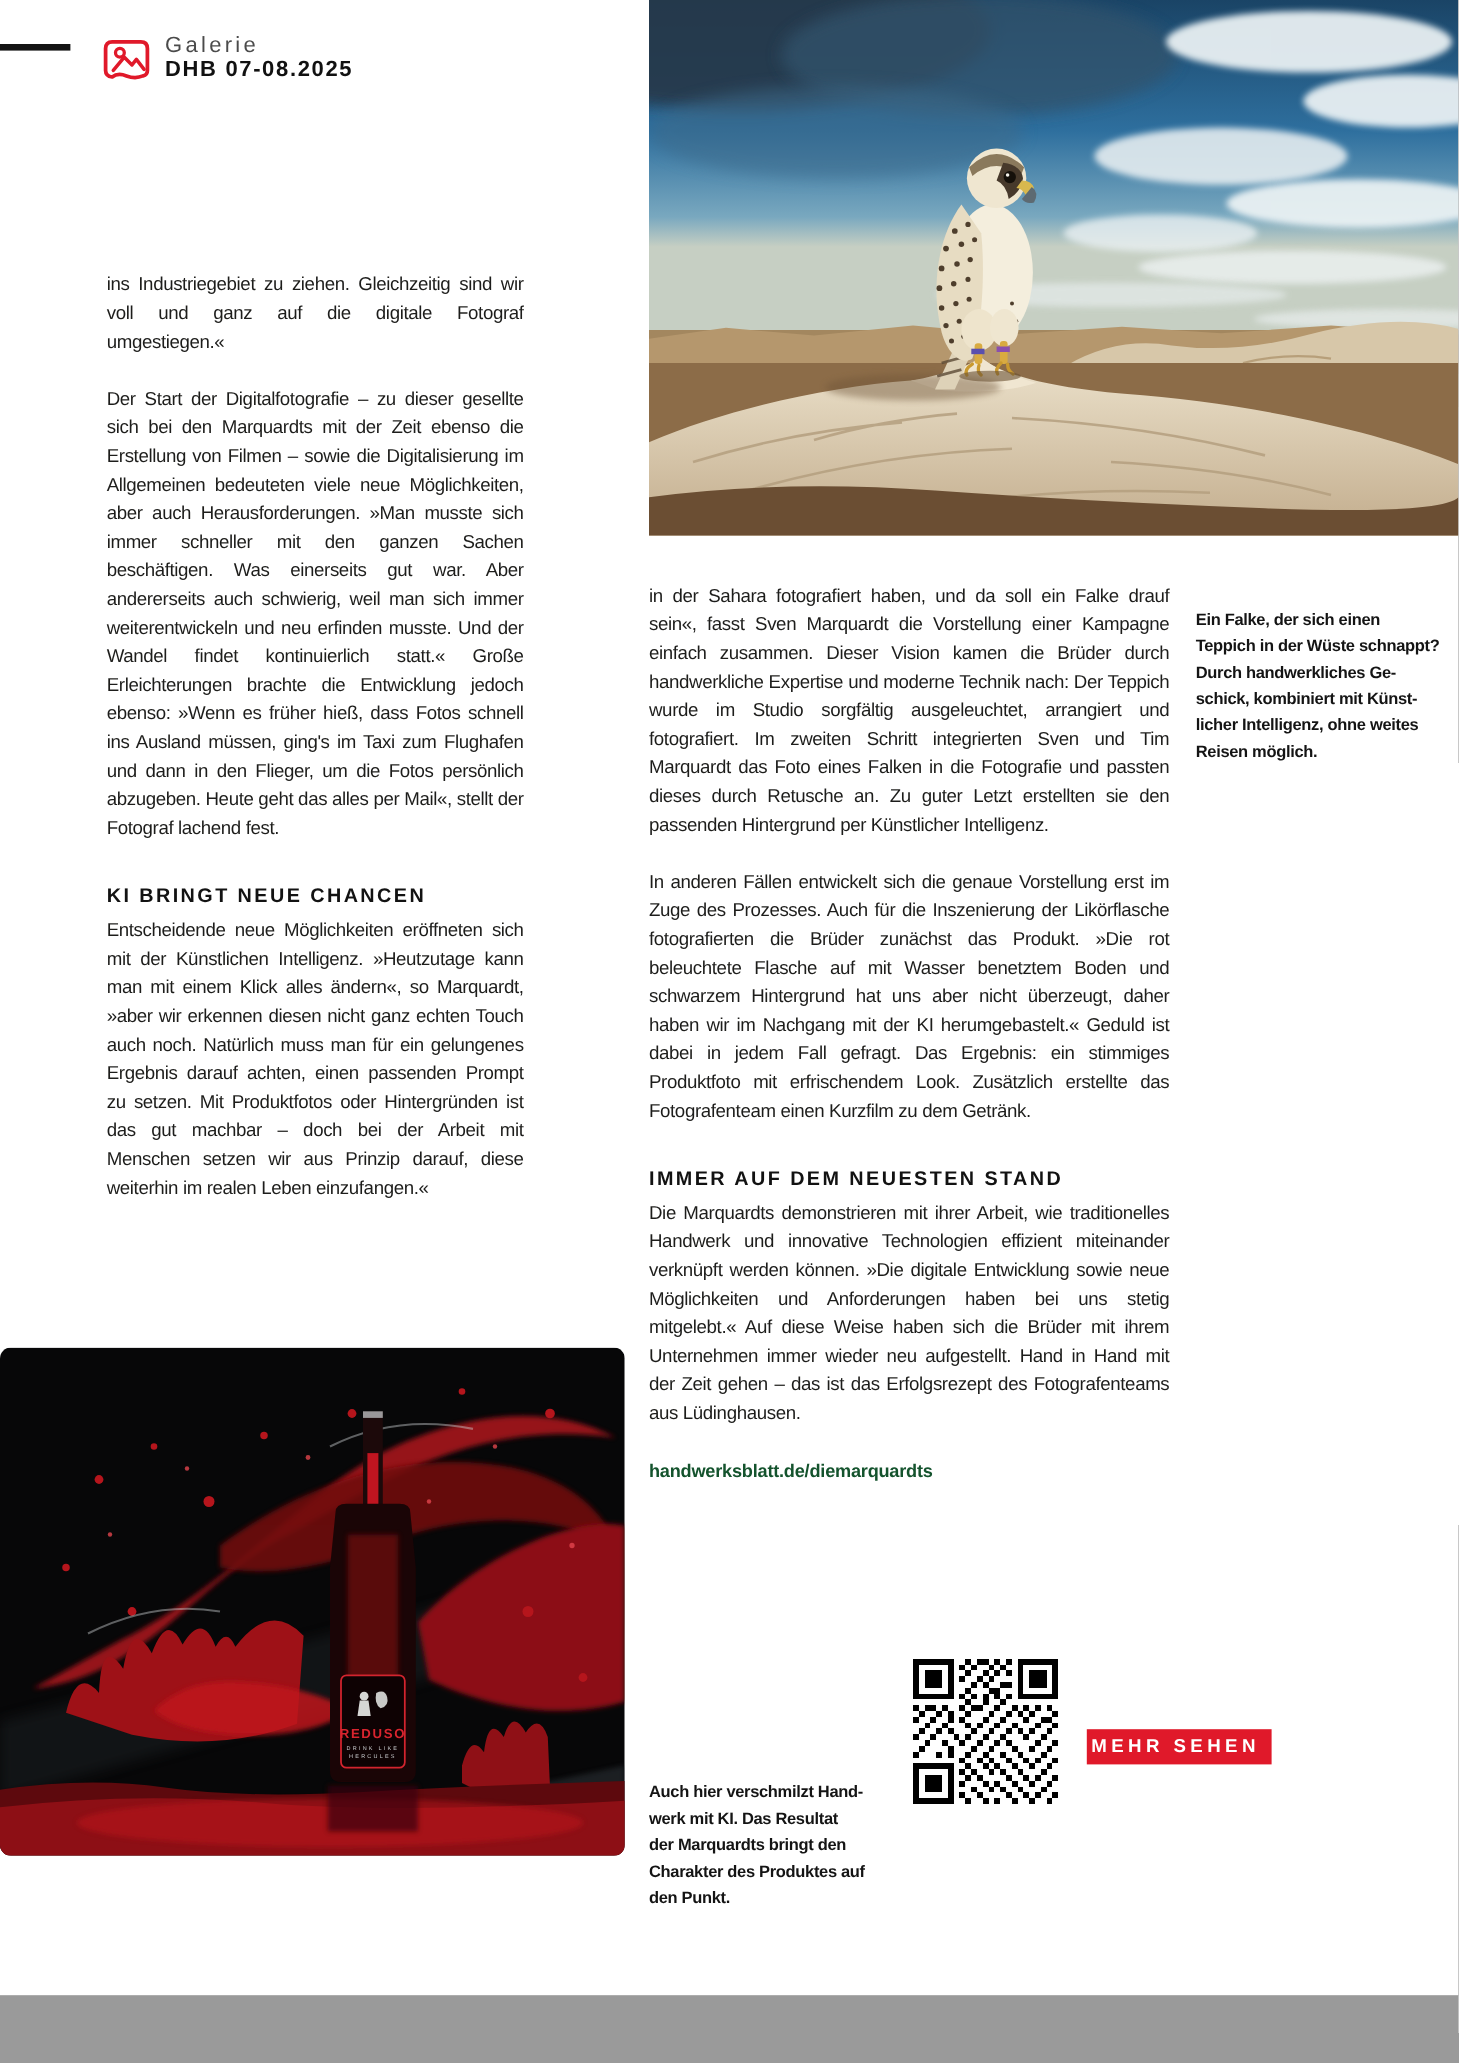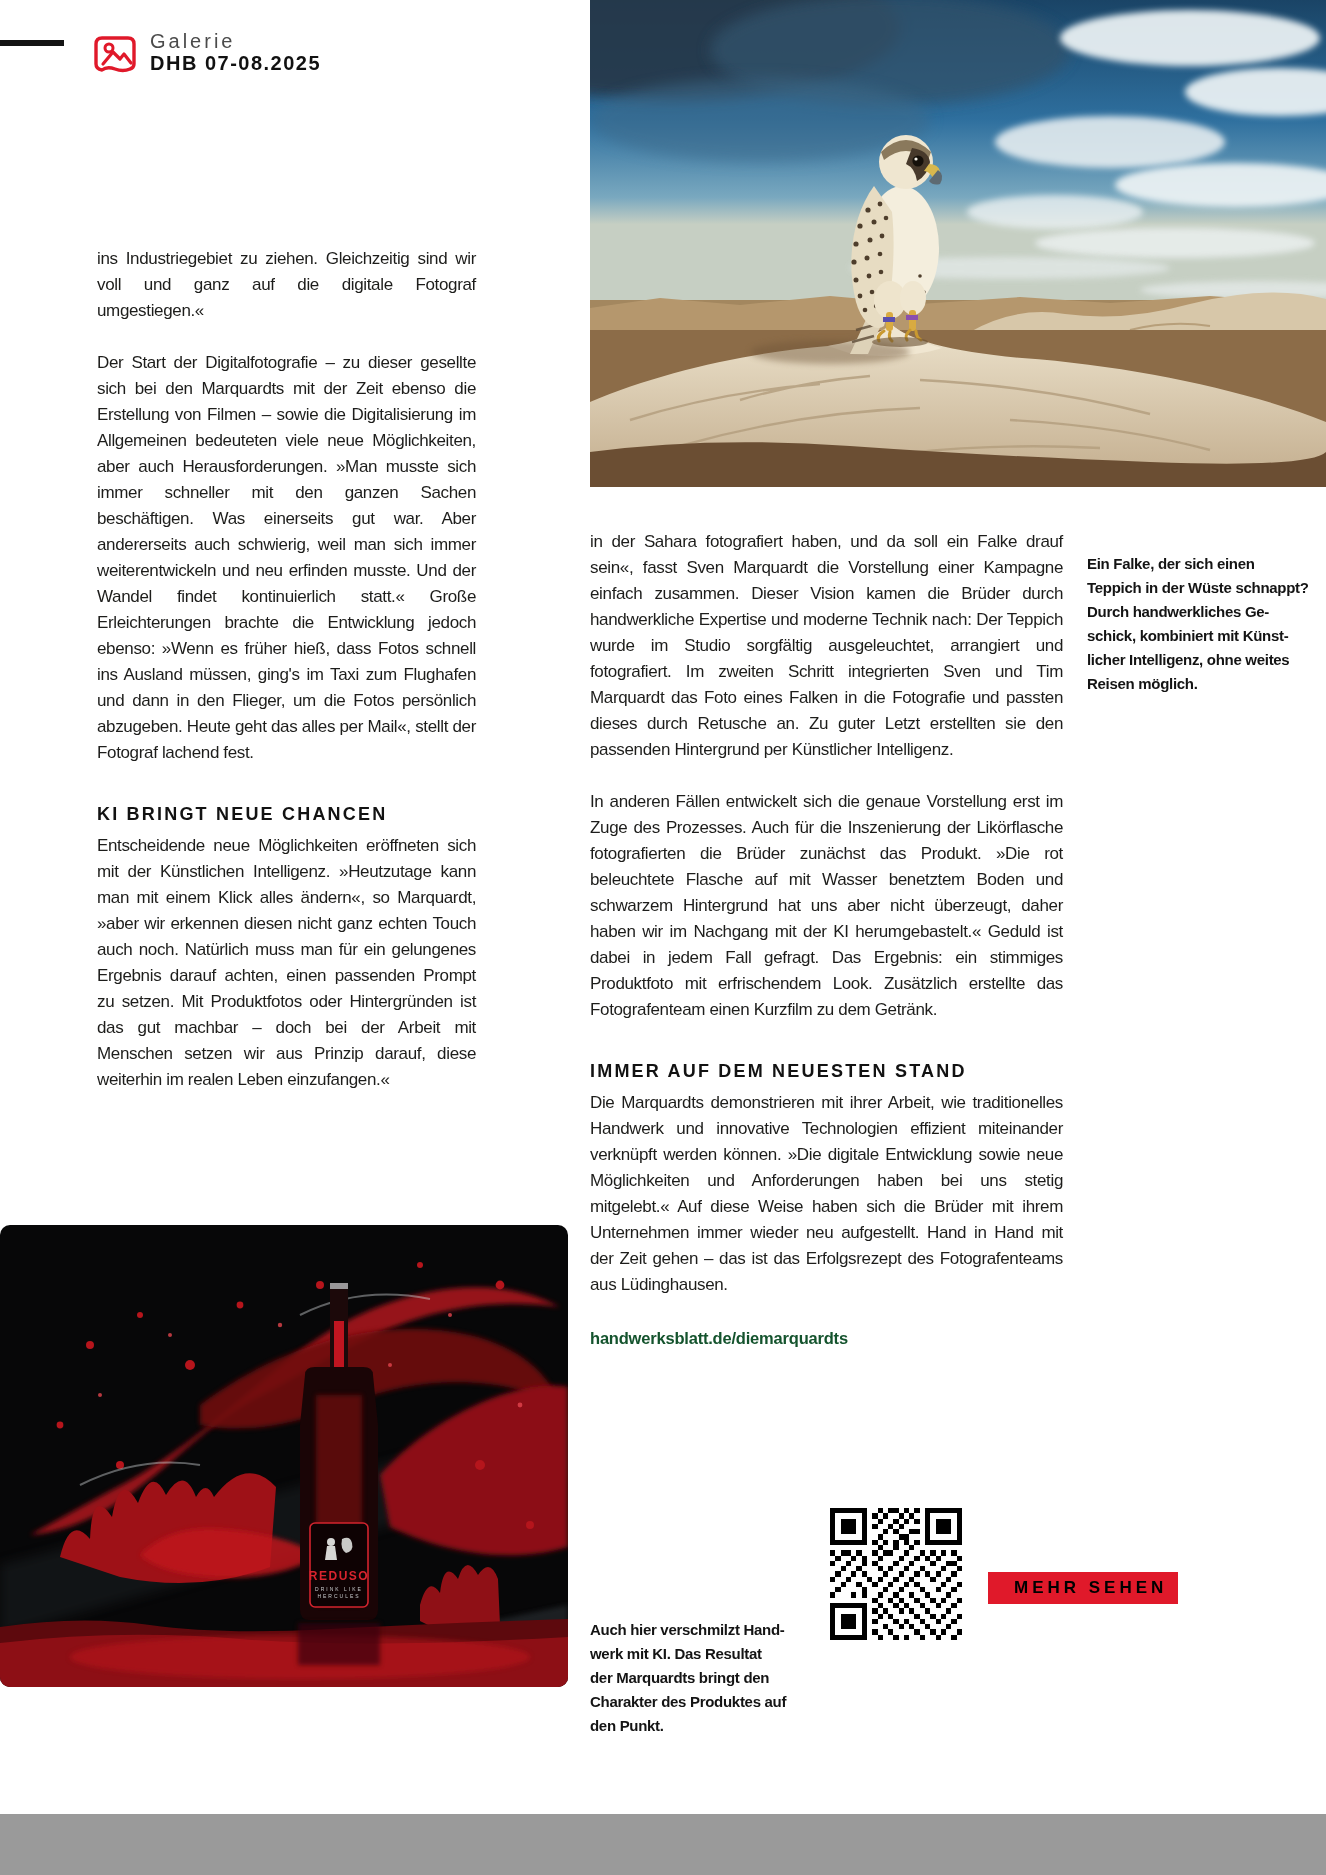--- a/index.html
+++ b/index.html
@@ -24,22 +24,22 @@
   .falcon-fig{position:absolute;left:590px;top:0;width:736px;height:487px;overflow:hidden;}
   .bottle-fig{position:absolute;left:0;top:1225px;width:568px;height:462px;overflow:hidden;border-radius:10px;}
   .falcon-fig svg,.bottle-fig svg{display:block;width:100%;height:100%;}
   
   .caption{font-size:15px;font-weight:bold;line-height:24px;letter-spacing:-0.3px;color:#141414;}
   .cap-falcon{position:absolute;left:1087px;top:531px;width:205px;margin-top:21px;}
   .cap-bottle{position:absolute;left:590px;top:1618px;width:240px;}
   .caption span{display:block;white-space:nowrap;}
   
   .qr{position:absolute;left:830px;top:1508px;width:132px;height:132px;}
-  .badge{position:absolute;left:988px;top:1572px;background:#e0192a;color:#000000;
-         font-size:17px;font-weight:bold;letter-spacing:4px;padding:6px 11px 6px 26px;}
+  .badge{position:absolute;left:988px;top:1572px;background:#e0192a;color:#ffffff;
+         font-size:17px;font-weight:bold;letter-spacing:4px;padding:6px 11px 6px 4px;}
   .more-text{position:absolute;left:989px;top:1608px;width:255px;font-size:18px;line-height:28px;letter-spacing:-0.3px;color:#1d1d1b;}
   .more-link{font-weight:bold;color:#121212;text-decoration:none;}
   
   .ftr-issue{position:absolute;left:97px;top:1834px;font-size:15px;font-weight:bold;letter-spacing:1px;color:#1a1a1a;}
   .ftr-section{position:absolute;left:217px;top:1834px;font-size:15px;letter-spacing:1.5px;color:#565656;}
   .ftr-page{position:absolute;left:1188px;top:1826px;display:flex;align-items:baseline;gap:9px;}
   .ftr-page .s{font-size:15px;color:#565656;letter-spacing:1px;}
   .ftr-page .n{font-size:23px;font-weight:bold;color:#a21caf;letter-spacing:1px;}
   .botbar{position:absolute;left:1282px;top:1839px;width:44px;height:5px;background:#141414;}
 </style>

